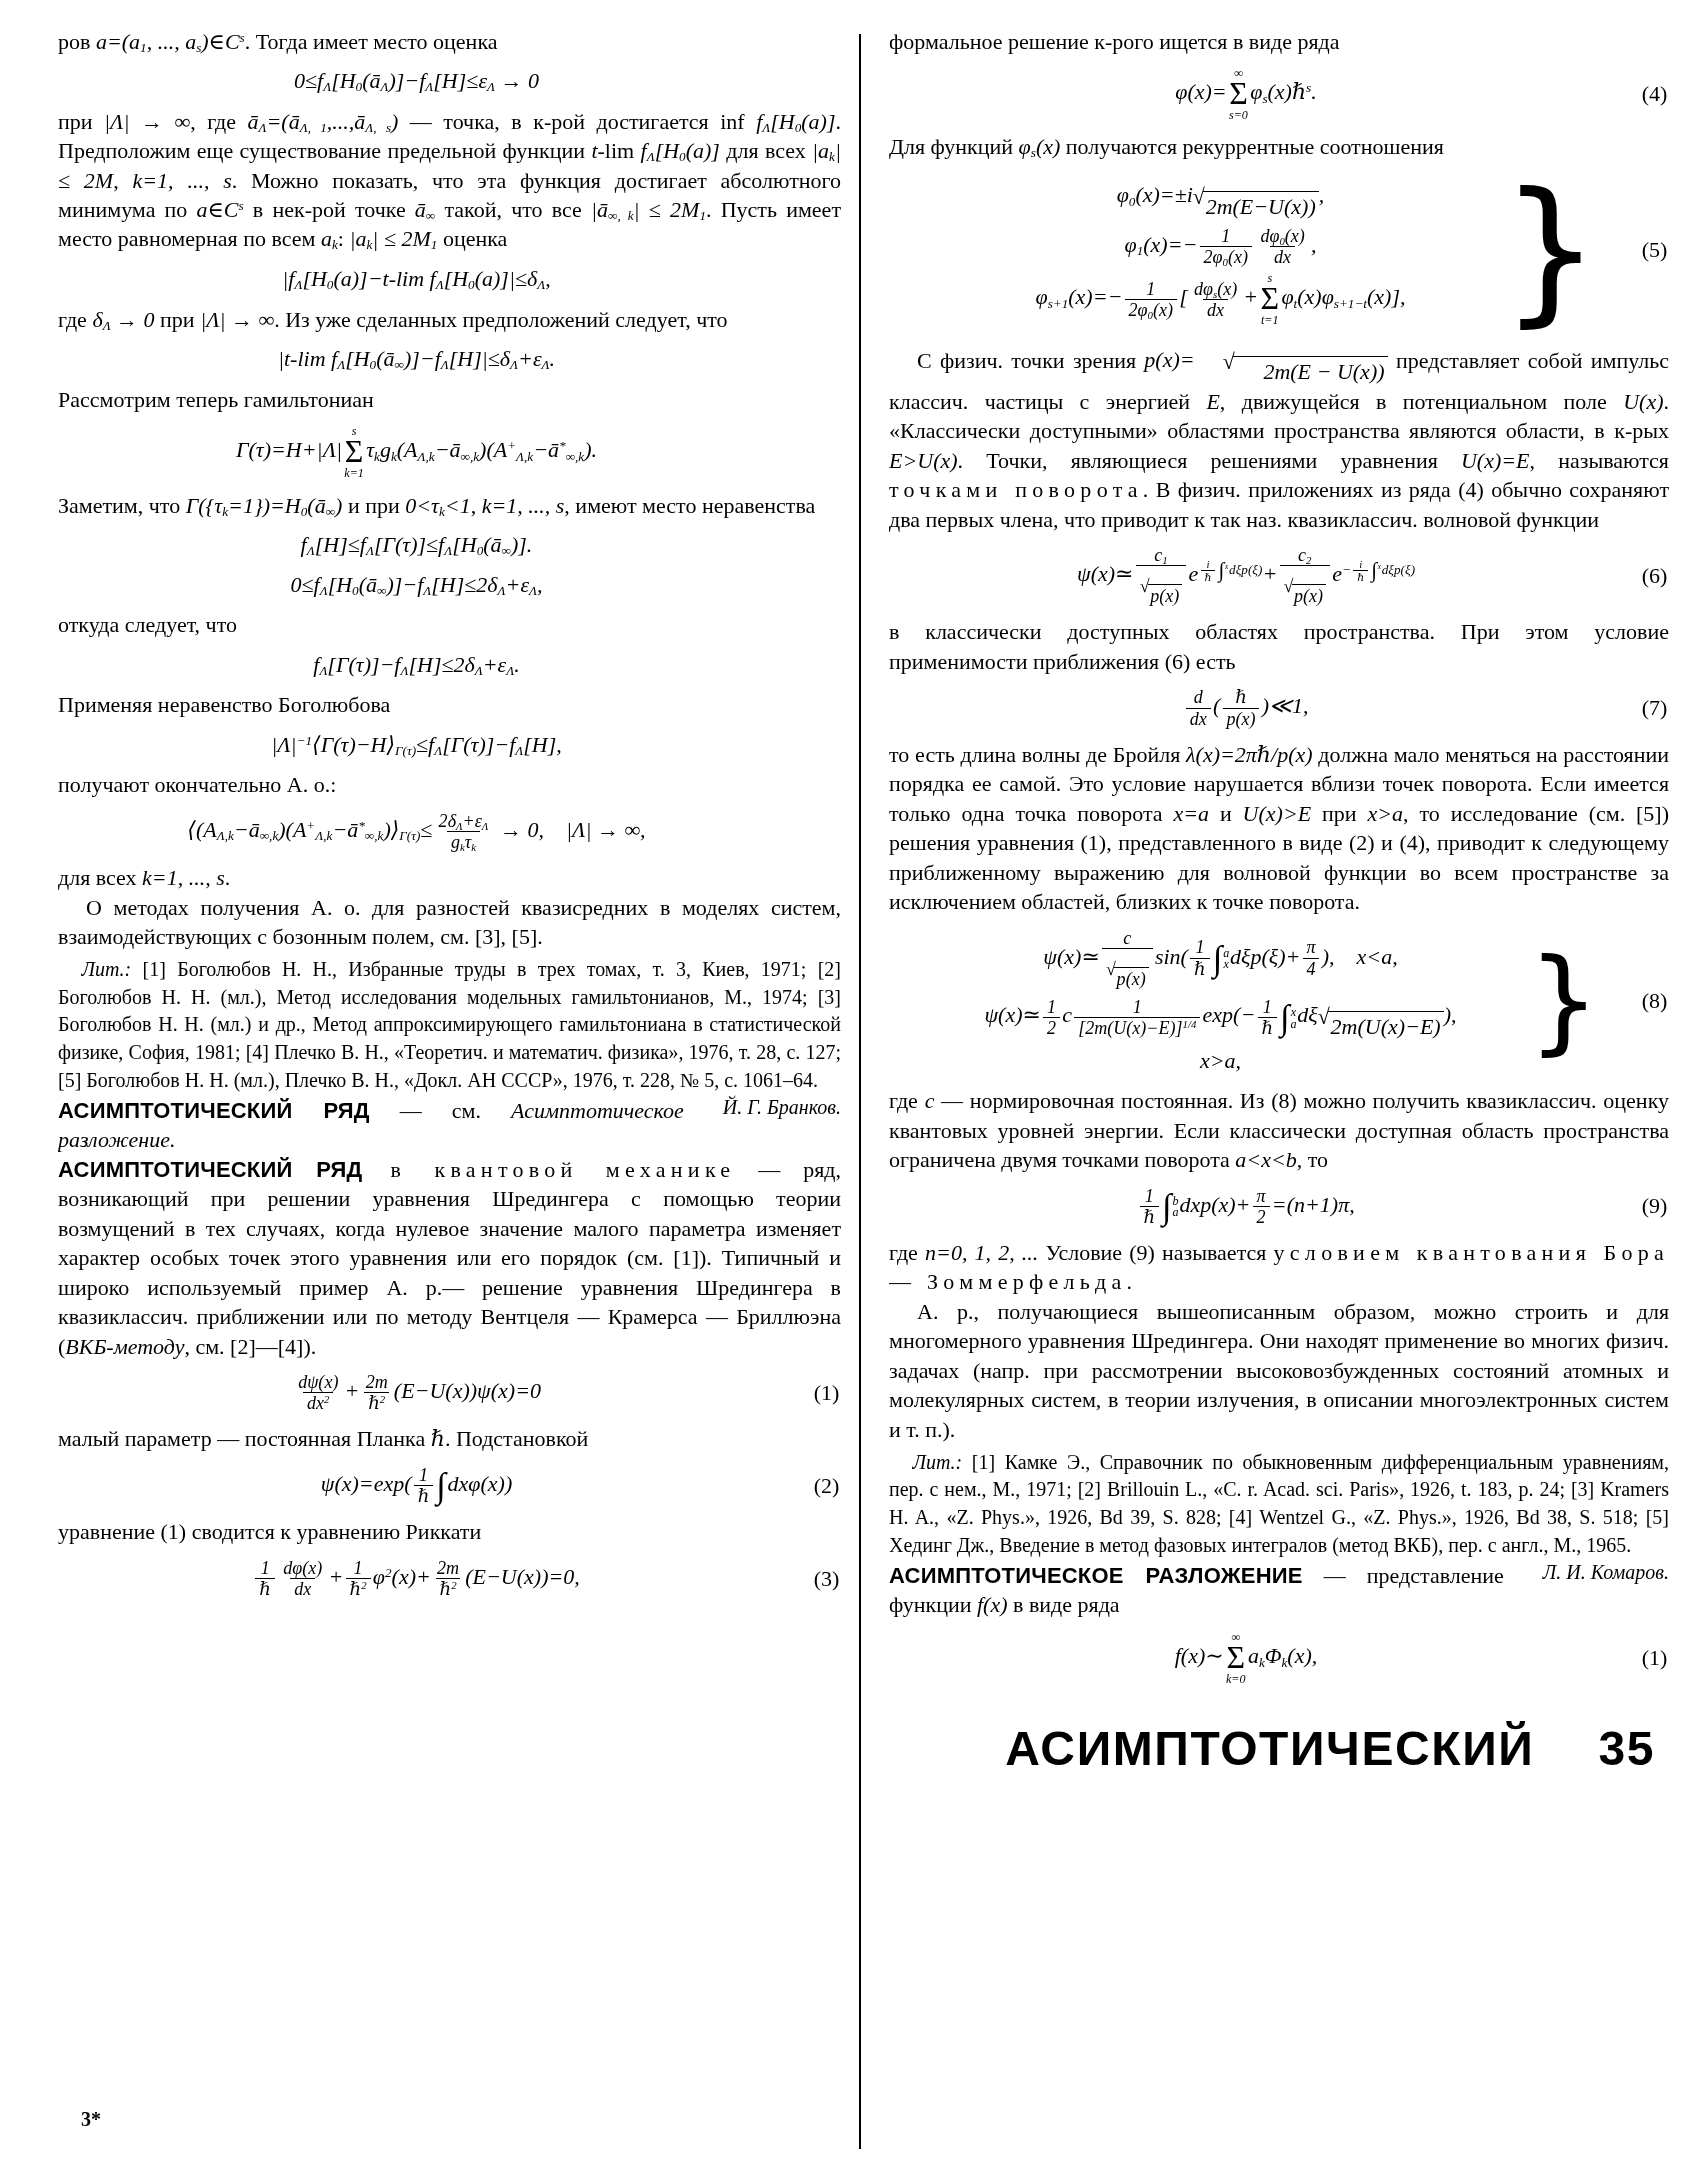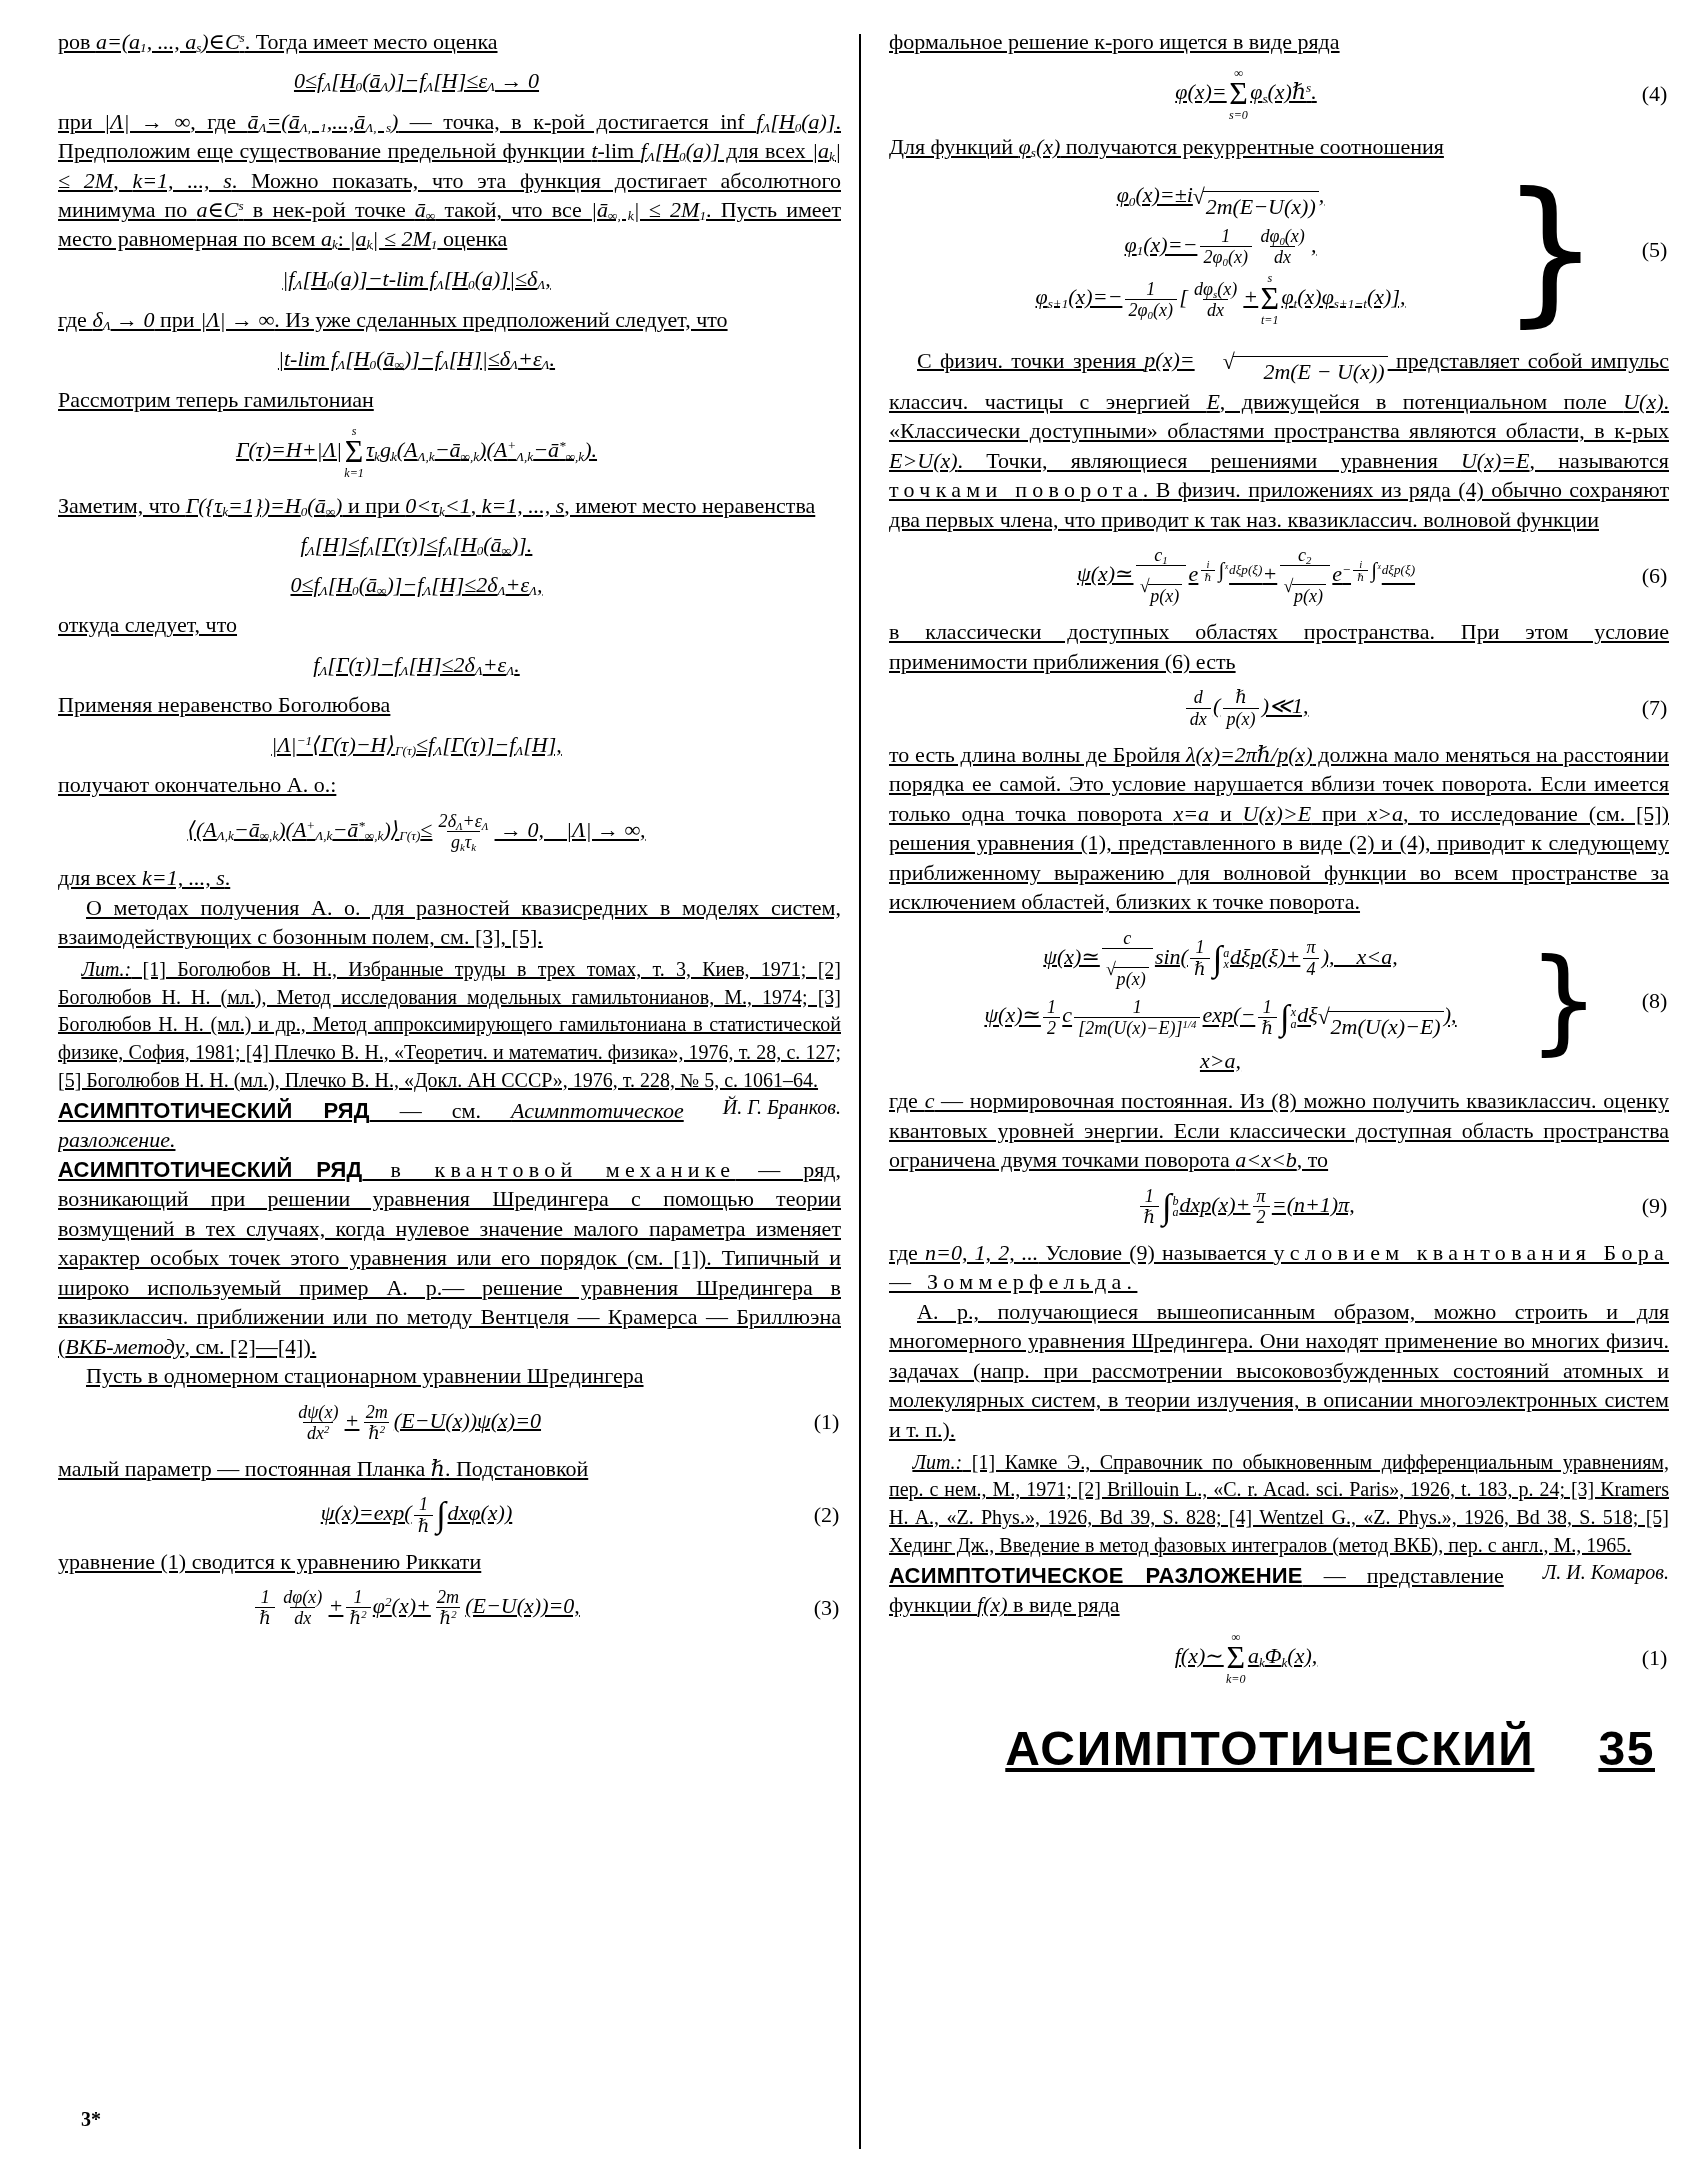--- a/index.html
+++ b/index.html
@@ -1,18 +1,18 @@
 <!DOCTYPE html>
 <html style="font-size:12.5px"><head>
 <meta charset="utf-8">
 <style>
   html,body{margin:0;padding:0;background:#888;}
   .page{position:relative;width:1708px;height:2183px;background:#ffffff;color:#000;
         font-family:"Liberation Serif","DejaVu Serif",serif;overflow:hidden;}
-  .col{position:absolute;top:26.5px;overflow:hidden;text-decoration:underline;}
+  .col{position:absolute;top:26.5px;overflow:hidden;}
   .col-left{left:58px;width:783px;height:2074px;}
   .col-right{left:889px;width:780px;height:2136px;}
   .divider{position:absolute;left:859px;top:34px;width:2.3px;height:2115px;background:#000;}
   .para{font-size:22px;line-height:1.34;margin:0;text-align:justify;}
   .ind{text-indent:28px;}
   .lit{font-size:20px;line-height:1.38;margin:4.7px 0 1.6px;text-align:justify;}
   .lit.ind{text-indent:23.4px;}
   .sig{float:right;font-style:italic;padding-left:15.6px;}
   .hw{font-family:"Liberation Sans","DejaVu Sans",sans-serif;font-weight:700;letter-spacing:0.2px;}
   .sp{letter-spacing:0.24em;}
@@ -89,21 +89,20 @@
         <span class="fline">⟨(A<sub>Λ,k</sub>−ā<sub>∞,k</sub>)(A<sup>+</sup><sub>Λ,k</sub>−ā<sup>*</sup><sub>∞,k</sub>)⟩<sub>Γ(τ)</sub>≤<span class="frac">
             <span class="num">2δ<sub>Λ</sub>+ε<sub>Λ</sub></span>
             <span class="den">g<sub>k</sub>τ<sub>k</sub></span>
           </span> → 0, |Λ| → ∞,</span>
       </div>
       <p class="para"><span class="seg">для всех <span class="m">k=1, ..., s</span>.</span></p>
       <p class="para ind"><span class="seg">О методах получения А. о. для разностей квазисредних в моделях систем, взаимодействующих с бозонным полем, см. [3], [5].</span></p>
       <p class="lit ind"><span class="it">Лит.:</span><span class="seg"> [1] Боголюбов Н. Н., Избранные труды в трех томах, т. 3, Киев, 1971; [2] Боголюбов Н. Н. (мл.), Метод исследования модельных гамильтонианов, М., 1974; [3] Боголюбов Н. Н. (мл.) и др., Метод аппроксимирующего гамильтониана в статистической физике, София, 1981; [4] Плечко В. Н., «Теоретич. и математич. физика», 1976, т. 28, с. 127; [5] Боголюбов Н. Н. (мл.), Плечко В. Н., «Докл. АН СССР», 1976, т. 228, № 5, с. 1061–64.</span><span class="sig">Й. Г. Бранков.</span></p>
       <p class="para"><span class="hw">АСИМПТОТИЧЕСКИЙ РЯД</span><span class="seg"> — см. </span><span class="it">Асимптотическое разложение.</span></p>
       <p class="para"><span class="hw">АСИМПТОТИЧЕСКИЙ РЯД</span><span class="sp"> в квантовой механике</span><span class="seg"> — ряд, возникающий при решении уравнения Шредингера с помощью теории возмущений в тех случаях, когда нулевое значение малого параметра изменяет характер особых точек этого уравнения или его порядок (см. [1]). Типичный и широко используемый пример А. р.— решение уравнения Шредингера в квазиклассич. приближении или по методу Вентцеля — Крамерса — Бриллюэна (</span><span class="it">ВКБ-методу</span><span class="seg">, см. [2]—[4]).</span></p>
-      <p class="para ind"><span class="seg">Пусть в одномерном стационарном уравнении Шредингера</span></p>
       <div class="formula">
         <span class="fline"><span class="frac">
             <span class="num">dψ(x)</span>
             <span class="den">dx<sup>2</sup></span>
           </span>+<span class="frac">
             <span class="num">2m</span>
             <span class="den">ℏ<sup>2</sup></span>
           </span>(E−U(x))ψ(x)=0</span>
         <span class="eqnum">(1)</span>
       </div>

